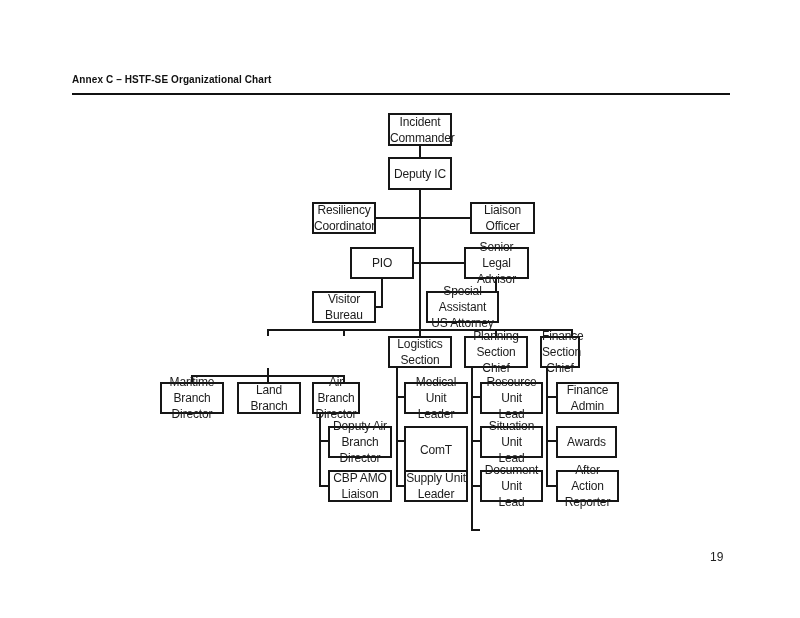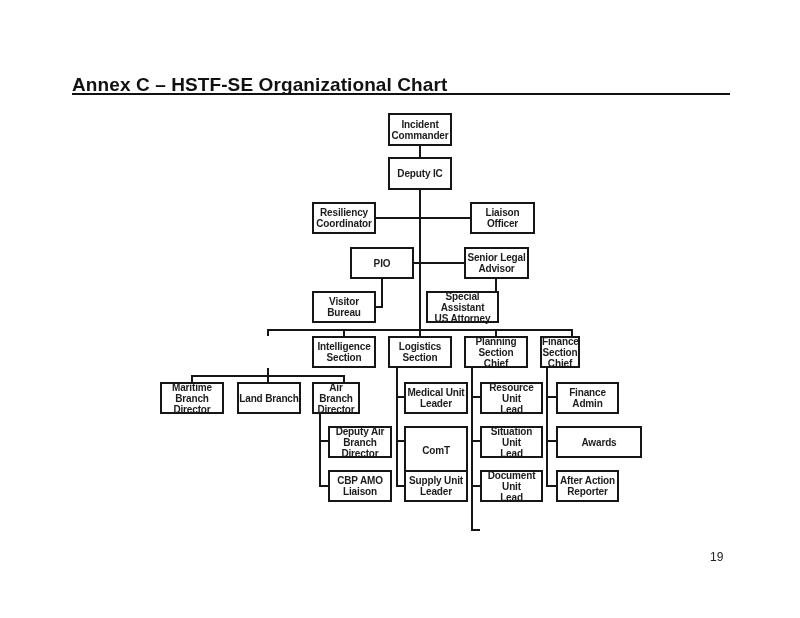--- a/index.html
+++ b/index.html
@@ -5,21 +5,21 @@
   html,body{margin:0;padding:0;background:#ffffff;}
   #page{
     position:relative;
     width:800px;height:618px;
     background:#ffffff;
     font-family:"Liberation Sans", sans-serif;
     overflow:hidden;
   }
   #doc-title{
     position:absolute;left:72px;top:74px;
-    font-size:19px;font-weight:700;color:#111;
+    font-size:10px;font-weight:700;color:#111;
     letter-spacing:0.1px;
   }
   #title-rule{
     position:absolute;left:72px;top:93px;width:658px;height:2px;
     background:#111;
   }
   #page-number{
     position:absolute;left:710px;top:550px;
     font-size:12px;color:#222;
   }
@@ -27,22 +27,22 @@
     position:absolute;
     background:#fff;
     border:2px solid #161616;
     box-sizing:border-box;
     display:flex;align-items:center;justify-content:center;
     text-align:center;
     z-index:2;
   }
   .node span{
     display:block;width:100%;
-    font-size:10px;font-weight:700;color:#1c1c1c;
-    line-height:11px;letter-spacing:-0.15px;
+    font-size:12px;font-weight:400;color:#1c1c1c;
+    line-height:16px;letter-spacing:-0.15px;
     white-space:pre-line;
   }
   .ln{
     position:absolute;background:#161616;z-index:1;
   }
 </style>
 </head>
 <body>
 
 <div id="page">
@@ -123,24 +123,20 @@
     </div>
 
   <div class="node" style="left:312px;top:291px;width:64px;height:32px">
       <span>Visitor Bureau</span>
     </div>
   <div class="node" style="left:426px;top:291px;width:73px;height:32px">
       <span>Special Assistant
 US Attorney</span>
     </div>
 
-  <div class="node" style="left:312px;top:336px;width:64px;height:32px">
-      <span>Intelligence
-Section</span>
-    </div>
   <div class="node" style="left:388px;top:336px;width:64px;height:32px">
       <span>Logistics Section</span>
     </div>
   <div class="node" style="left:464px;top:336px;width:64px;height:32px">
       <span>Planning Section
 Chief</span>
     </div>
   <div class="node" style="left:540px;top:336px;width:40px;height:32px">
       <span>Finance Section
 Chief</span>
@@ -173,21 +169,21 @@
       <span>Deputy Air
 Branch Director</span>
     </div>
   <div class="node" style="left:404px;top:426px;width:64px;height:48px">
       <span>ComT</span>
     </div>
   <div class="node" style="left:480px;top:426px;width:63px;height:32px">
       <span>Situation Unit
 Lead</span>
     </div>
-  <div class="node" style="left:556px;top:426px;width:86px;height:32px">
+  <div class="node" style="left:556px;top:426px;width:61px;height:32px">
       <span>Awards</span>
     </div>
 
   <div class="node" style="left:328px;top:470px;width:64px;height:32px">
       <span>CBP AMO
 Liaison</span>
     </div>
   <div class="node" style="left:404px;top:470px;width:64px;height:32px">
       <span>Supply Unit
 Leader</span>

